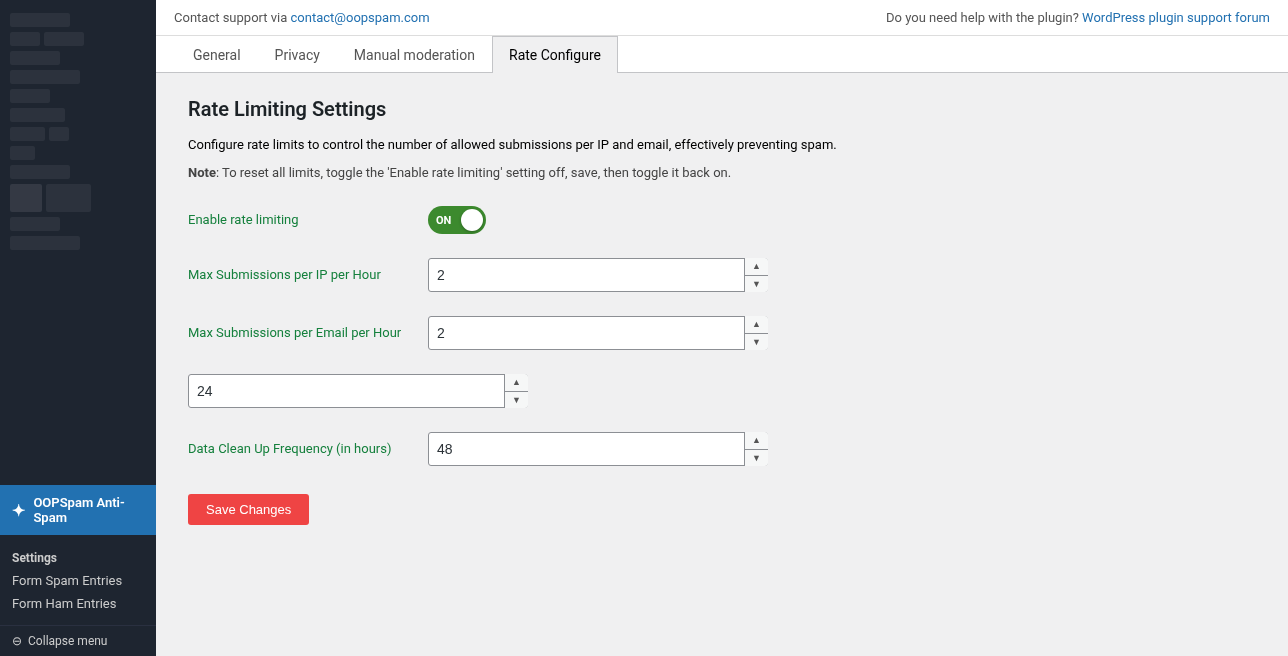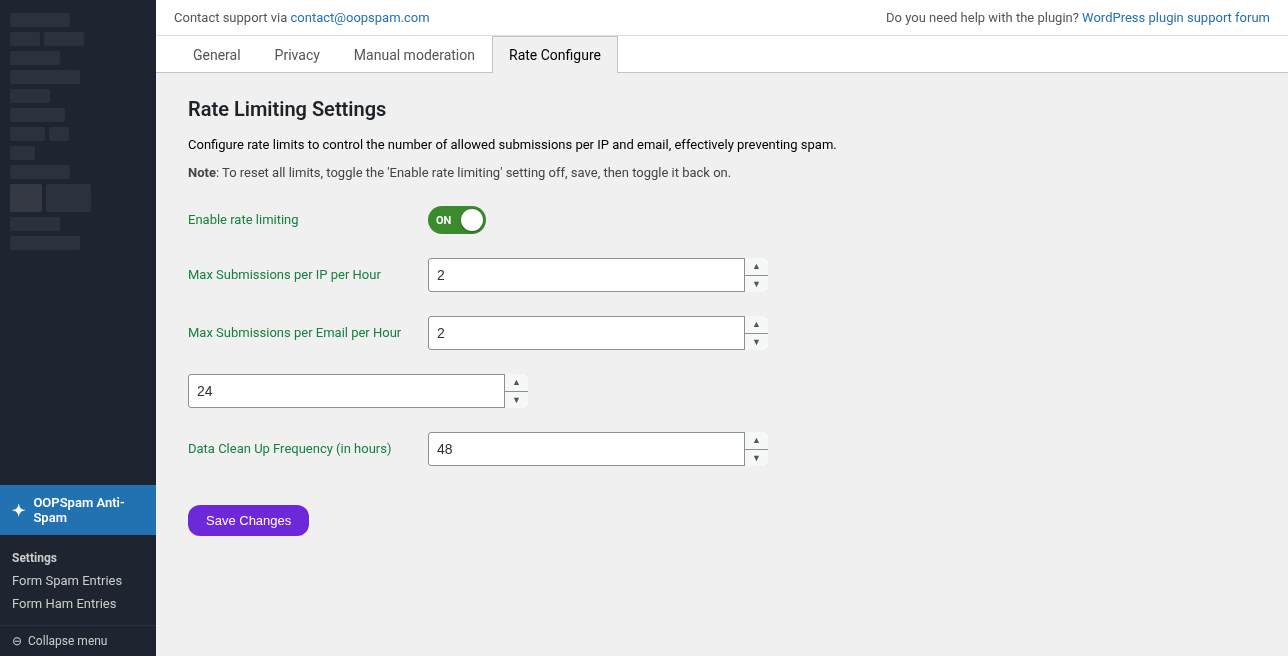--- a/index.html
+++ b/index.html
@@ -222,29 +222,29 @@
       font-size: 9px;
       color: #555;
       background: #f6f7f7;
       user-select: none;
     }
     .spinner-up { border-bottom: 1px solid #8c8f94; border-radius: 0 3px 0 0; }
     .spinner-down { border-radius: 0 0 3px 0; }
 
     
     .save-button {
-      background: #6d28d9;
+      background: #ef4444;
       color: #fff;
       border: none;
       padding: 8px 18px;
       font-size: 13px;
       font-weight: 500;
-      border-radius: 12px;
-      cursor: pointer;
-      margin-top: 15px;
+      border-radius: 3px;
+      cursor: pointer;
+      margin-top: 4px;
     }
 
     
     .sb-row { display: flex; gap: 4px; margin: 5px 10px; }
     .sb-box { height: 14px; border-radius: 2px; background: #3a3f4a; }
   </style>
 </head>
 <body>
 
 <div class="sidebar">

